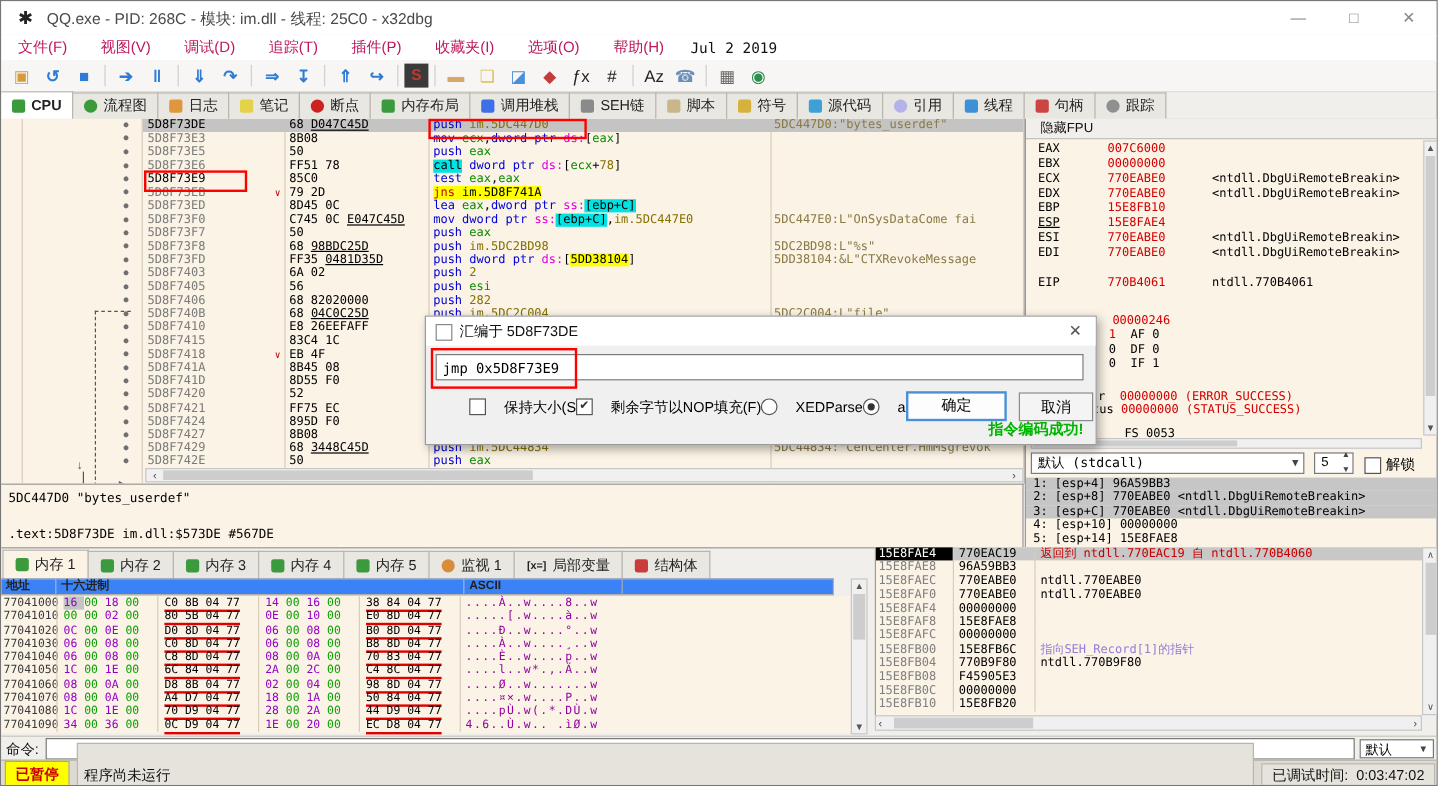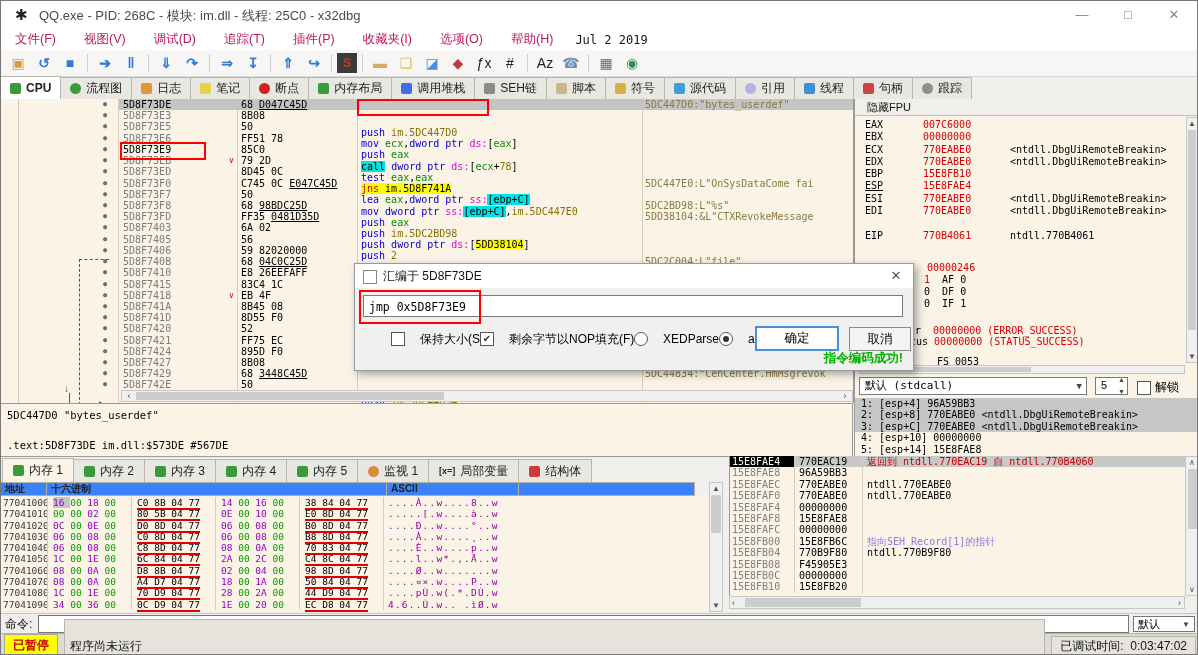--- a/index.html
+++ b/index.html
@@ -28,21 +28,21 @@
   .ticon.round{border-radius:50%;}
   .ticon-text{font-size:9px;font-weight:bold;color:#222;width:auto;height:auto;background:none !important;}
   #disasm{left:0;top:98px;width:852px;height:304px;background:#FAF3E6;border-right:1px solid #9a9a9a;overflow:hidden;}
   .drow{position:relative;height:11.23px;font-family:"DejaVu Sans Mono",monospace;font-size:10px;line-height:11.23px;white-space:pre;}
   .drow .sel{position:absolute;left:118px;right:0;top:0;bottom:0;background:#C4C4C4;}
   .dcell{position:absolute;top:0;}
   .c-dot{left:102px;color:#6f6f6f;font-size:7px;}
   .c-addr{left:122px;color:#7b7b7b;}
   .c-addr.black{color:#000;}
   .c-bytes{left:240px;color:#000;}
-  .c-instr{left:360px;color:#000;margin-top:28px;}
+  .c-instr{left:360px;color:#000;}
   .c-cmt{left:644px;color:#8a7a45;}
   .vmark{position:absolute;left:228px;color:#C00000;font-size:8px;top:0;}
   .colline{position:absolute;top:0;bottom:0;width:1px;background:#D8CDB8;}
   .t-mn{color:#0000D4;}
   .t-reg{color:#0B8A00;}
   .t-num{color:#857000;}
   .t-sym{color:#857000;}
   .t-seg{color:#DE00DE;}
   .t-chl{background:#00E3E3;color:#000;}
   .t-jr{background:#FFFF00;color:#CC0000;}
@@ -268,21 +268,21 @@
         <div class="drow"><span class="dcell c-dot">●</span><span class="dcell c-addr">5D8F73E6</span><span class="dcell c-bytes"><span class="t-pl">FF51 78</span></span><span class="dcell c-instr"><span class="t-chl">call</span><span class="t-pl"> </span><span class="t-mn">dword ptr </span><span class="t-seg">ds:</span><span class="t-pl">[</span><span class="t-reg">ecx</span><span class="t-pl">+</span><span class="t-num">78</span><span class="t-pl">]</span></span><span class="dcell c-cmt"></span></div>
         <div class="drow"><span class="dcell c-dot">●</span><span class="dcell c-addr black">5D8F73E9</span><span class="dcell c-bytes"><span class="t-pl">85C0</span></span><span class="dcell c-instr"><span class="t-mn">test </span><span class="t-reg">eax</span><span class="t-pl">,</span><span class="t-reg">eax</span></span><span class="dcell c-cmt"></span></div>
         <div class="drow"><span class="dcell c-dot">●</span><span class="dcell c-addr">5D8F73EB</span><span class="vmark">∨</span><span class="dcell c-bytes"><span class="t-pl">79 2D</span></span><span class="dcell c-instr"><span class="t-jr">jns</span><span class="t-jy"> im.5D8F741A</span></span><span class="dcell c-cmt"></span></div>
         <div class="drow"><span class="dcell c-dot">●</span><span class="dcell c-addr">5D8F73ED</span><span class="dcell c-bytes"><span class="t-pl">8D45 0C</span></span><span class="dcell c-instr"><span class="t-mn">lea </span><span class="t-reg">eax</span><span class="t-pl">,</span><span class="t-mn">dword ptr </span><span class="t-seg">ss:</span><span class="t-cy">[ebp+C]</span></span><span class="dcell c-cmt"></span></div>
         <div class="drow"><span class="dcell c-dot">●</span><span class="dcell c-addr">5D8F73F0</span><span class="dcell c-bytes"><span class="t-pl">C745 0C </span><span class="t-u">E047C45D</span></span><span class="dcell c-instr"><span class="t-mn">mov </span><span class="t-mn">dword ptr </span><span class="t-seg">ss:</span><span class="t-cy">[ebp+C]</span><span class="t-pl">,</span><span class="t-sym">im.5DC447E0</span></span><span class="dcell c-cmt">5DC447E0:L"OnSysDataCome fai</span></div>
         <div class="drow"><span class="dcell c-dot">●</span><span class="dcell c-addr">5D8F73F7</span><span class="dcell c-bytes"><span class="t-pl">50</span></span><span class="dcell c-instr"><span class="t-mn">push </span><span class="t-reg">eax</span></span><span class="dcell c-cmt"></span></div>
         <div class="drow"><span class="dcell c-dot">●</span><span class="dcell c-addr">5D8F73F8</span><span class="dcell c-bytes"><span class="t-pl">68 </span><span class="t-u">98BDC25D</span></span><span class="dcell c-instr"><span class="t-mn">push </span><span class="t-sym">im.5DC2BD98</span></span><span class="dcell c-cmt">5DC2BD98:L"%s"</span></div>
         <div class="drow"><span class="dcell c-dot">●</span><span class="dcell c-addr">5D8F73FD</span><span class="dcell c-bytes"><span class="t-pl">FF35 </span><span class="t-u">0481D35D</span></span><span class="dcell c-instr"><span class="t-mn">push </span><span class="t-mn">dword ptr </span><span class="t-seg">ds:</span><span class="t-pl">[</span><span class="t-yl">5DD38104</span><span class="t-pl">]</span></span><span class="dcell c-cmt">5DD38104:&amp;L"CTXRevokeMessage</span></div>
         <div class="drow"><span class="dcell c-dot">●</span><span class="dcell c-addr">5D8F7403</span><span class="dcell c-bytes"><span class="t-pl">6A 02</span></span><span class="dcell c-instr"><span class="t-mn">push </span><span class="t-num">2</span></span><span class="dcell c-cmt"></span></div>
         <div class="drow"><span class="dcell c-dot">●</span><span class="dcell c-addr">5D8F7405</span><span class="dcell c-bytes"><span class="t-pl">56</span></span><span class="dcell c-instr"><span class="t-mn">push </span><span class="t-reg">esi</span></span><span class="dcell c-cmt"></span></div>
-        <div class="drow"><span class="dcell c-dot">●</span><span class="dcell c-addr">5D8F7406</span><span class="dcell c-bytes"><span class="t-pl">59 82020000</span></span><span class="dcell c-instr"><span class="t-mn">push </span><span class="t-num">282</span></span><span class="dcell c-cmt"></span></div>
+        <div class="drow"><span class="dcell c-dot">●</span><span class="dcell c-addr">5D8F7406</span><span class="dcell c-bytes"><span class="t-pl">68 82020000</span></span><span class="dcell c-instr"><span class="t-mn">push </span><span class="t-num">282</span></span><span class="dcell c-cmt"></span></div>
         <div class="drow"><span class="dcell c-dot">●</span><span class="dcell c-addr">5D8F740B</span><span class="dcell c-bytes"><span class="t-pl">68 </span><span class="t-u">04C0C25D</span></span><span class="dcell c-instr"><span class="t-mn">push </span><span class="t-sym">im.5DC2C004</span></span><span class="dcell c-cmt">5DC2C004:L"file"</span></div>
         <div class="drow"><span class="dcell c-dot">●</span><span class="dcell c-addr">5D8F7410</span><span class="dcell c-bytes"><span class="t-pl">E8 26EEFAFF</span></span><span class="dcell c-instr"></span><span class="dcell c-cmt"></span></div>
         <div class="drow"><span class="dcell c-dot">●</span><span class="dcell c-addr">5D8F7415</span><span class="dcell c-bytes"><span class="t-pl">83C4 1C</span></span><span class="dcell c-instr"></span><span class="dcell c-cmt"></span></div>
         <div class="drow"><span class="dcell c-dot">●</span><span class="dcell c-addr">5D8F7418</span><span class="vmark">∨</span><span class="dcell c-bytes"><span class="t-pl">EB 4F</span></span><span class="dcell c-instr"></span><span class="dcell c-cmt"></span></div>
         <div class="drow"><span class="dcell c-dot">●</span><span class="dcell c-addr">5D8F741A</span><span class="dcell c-bytes"><span class="t-pl">8B45 08</span></span><span class="dcell c-instr"></span><span class="dcell c-cmt"></span></div>
         <div class="drow"><span class="dcell c-dot">●</span><span class="dcell c-addr">5D8F741D</span><span class="dcell c-bytes"><span class="t-pl">8D55 F0</span></span><span class="dcell c-instr"></span><span class="dcell c-cmt"></span></div>
         <div class="drow"><span class="dcell c-dot">●</span><span class="dcell c-addr">5D8F7420</span><span class="dcell c-bytes"><span class="t-pl">52</span></span><span class="dcell c-instr"></span><span class="dcell c-cmt"></span></div>
         <div class="drow"><span class="dcell c-dot">●</span><span class="dcell c-addr">5D8F7421</span><span class="dcell c-bytes"><span class="t-pl">FF75 EC</span></span><span class="dcell c-instr"></span><span class="dcell c-cmt"></span></div>
         <div class="drow"><span class="dcell c-dot">●</span><span class="dcell c-addr">5D8F7424</span><span class="dcell c-bytes"><span class="t-pl">895D F0</span></span><span class="dcell c-instr"></span><span class="dcell c-cmt"></span></div>
         <div class="drow"><span class="dcell c-dot">●</span><span class="dcell c-addr">5D8F7427</span><span class="dcell c-bytes"><span class="t-pl">8B08</span></span><span class="dcell c-instr"></span><span class="dcell c-cmt"></span></div>

